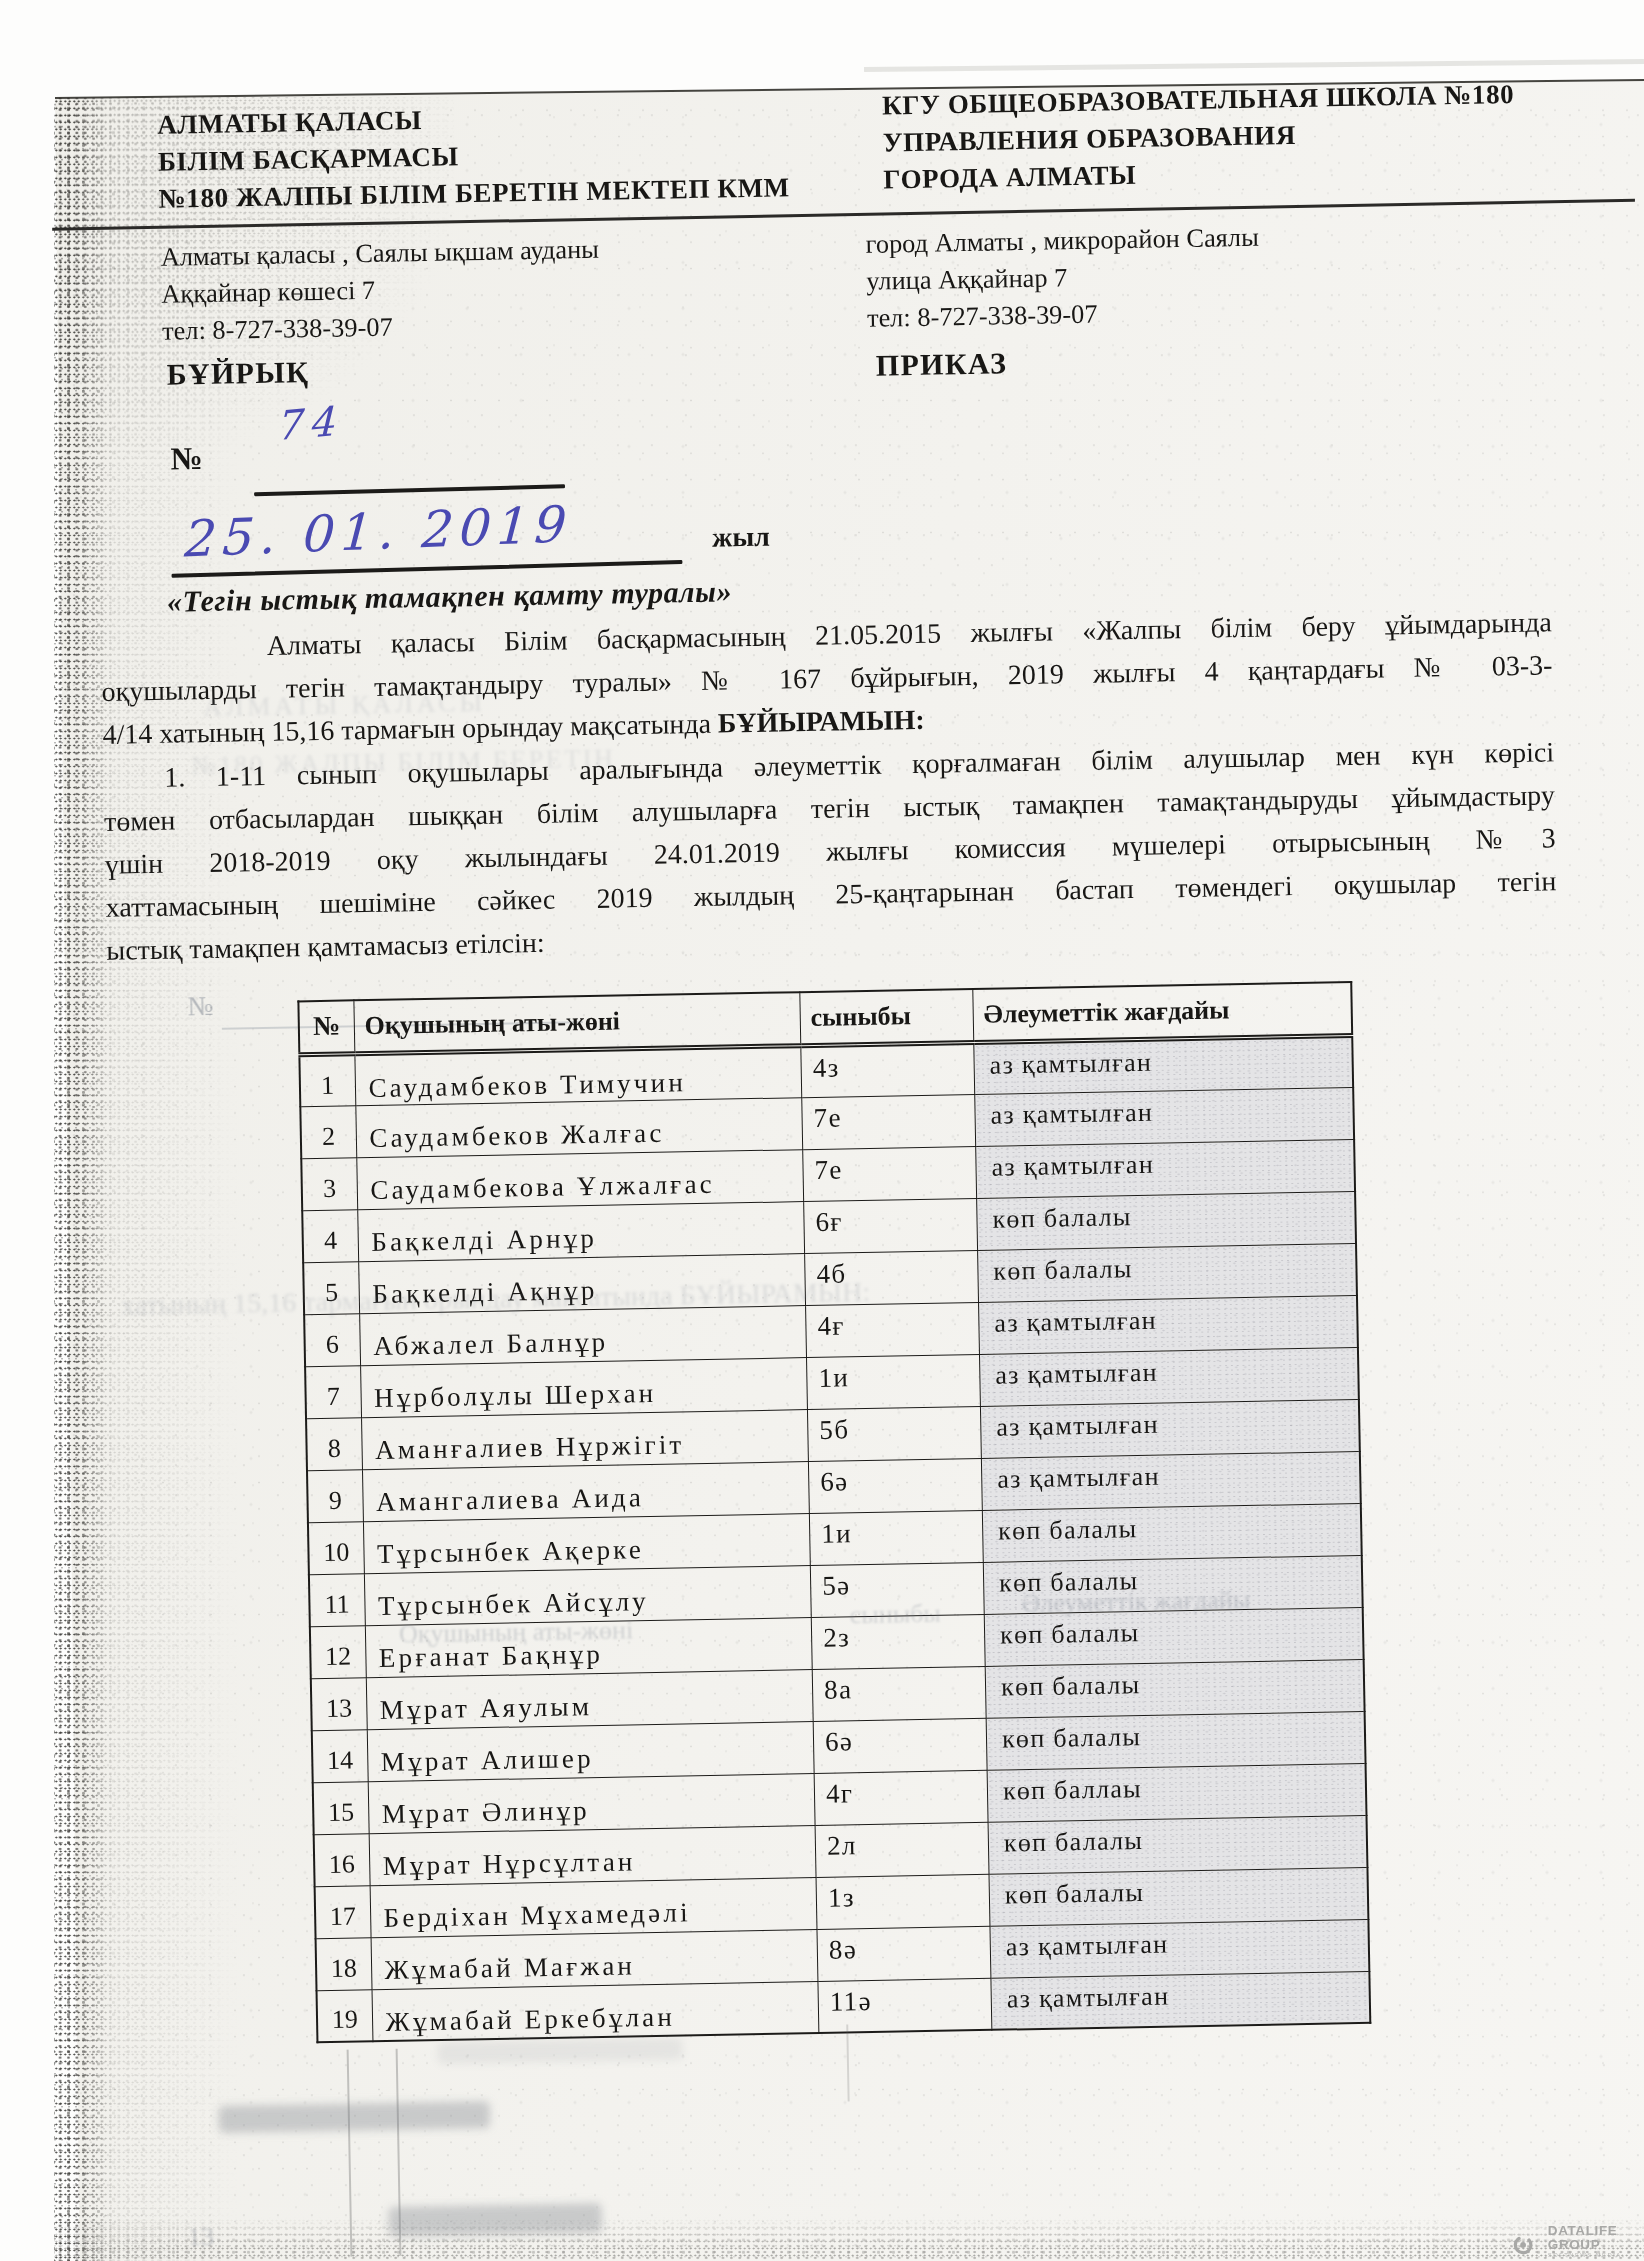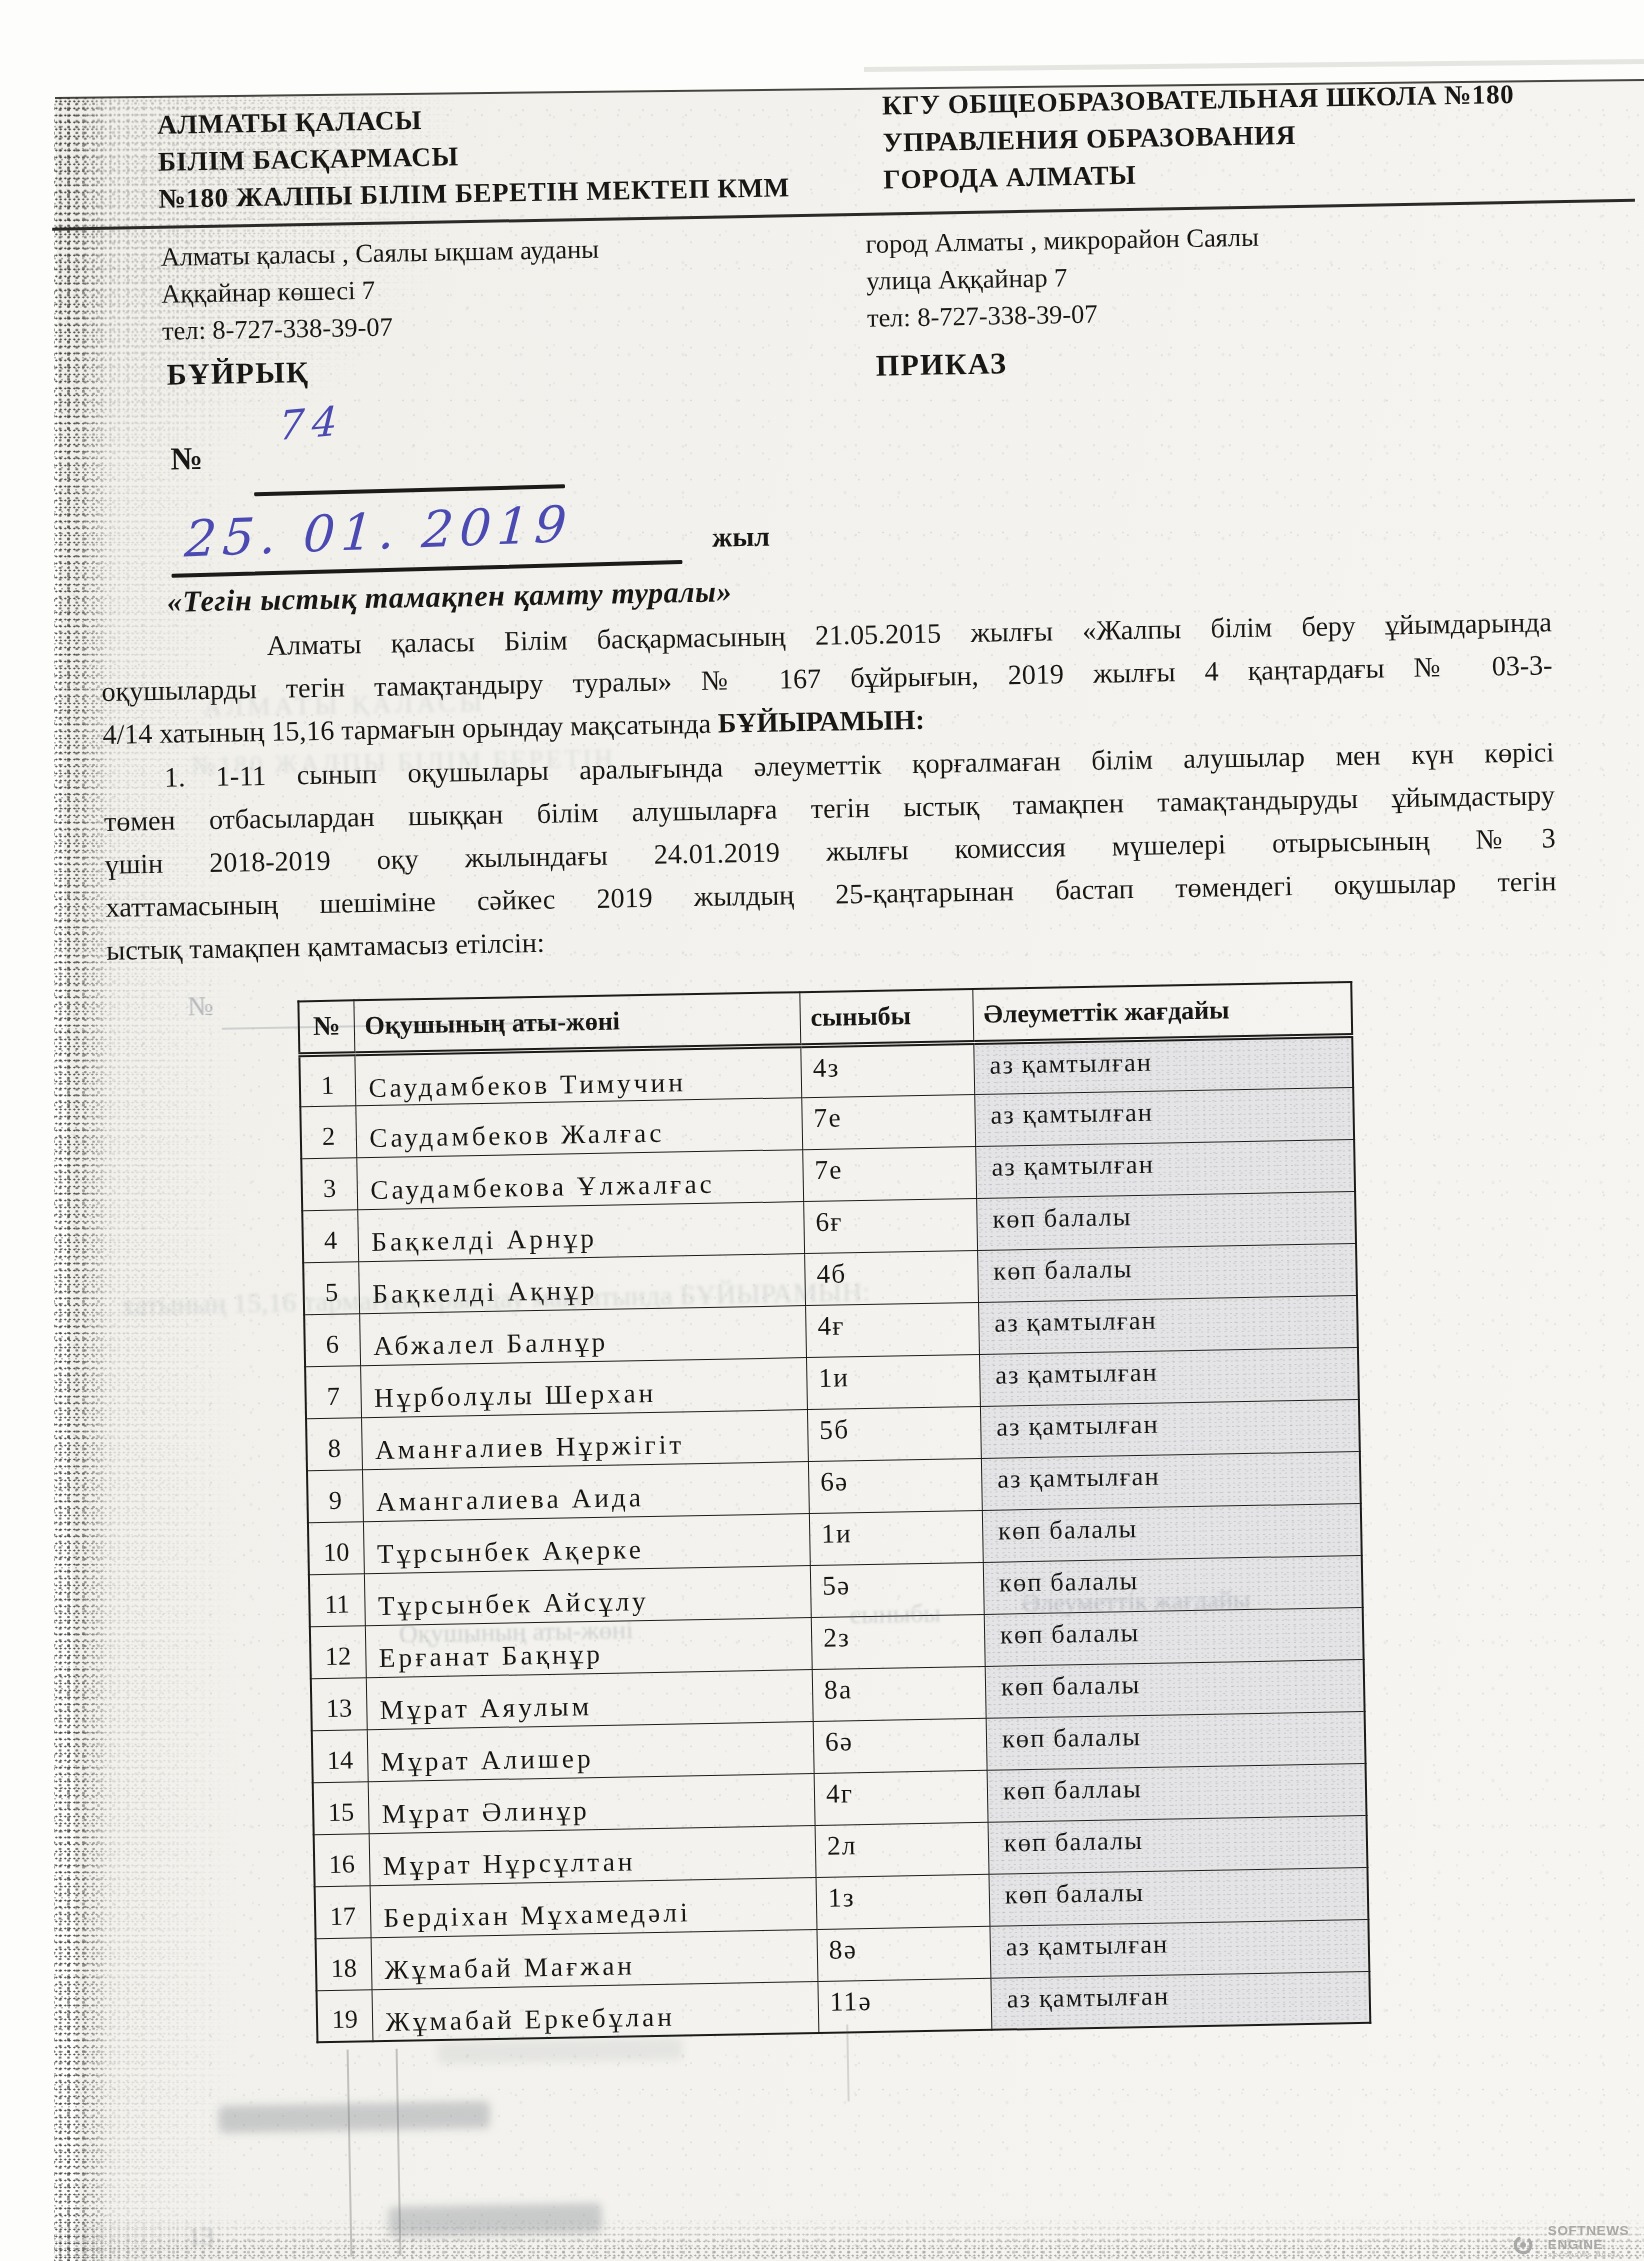--- a/index.html
+++ b/index.html
@@ -361,17 +361,17 @@
 <div class="speck noise-soft"></div>
 
 <div class="dle">
   <span>
     <svg width="30" height="22" viewBox="0 0 46 34">
       <circle cx="17" cy="17" r="12" fill="none" stroke="#a8a8a6" stroke-width="5" stroke-dasharray="58 18" stroke-linecap="round" transform="rotate(-40 17 17)"></circle>
       <circle cx="17" cy="17" r="4.5" fill="#a8a8a6"></circle>
     </svg>
   </span>
   <span>
-    <div class="dle-brand">SOFTNEWS ENGINE</div>
+    <div class="dle-brand">DATALIFE GROUP</div>
     <div class="dle-tag">SOFTNEWS MEDIA GROUP</div>
   </span>
 </div>
 
 
 </body></html>

